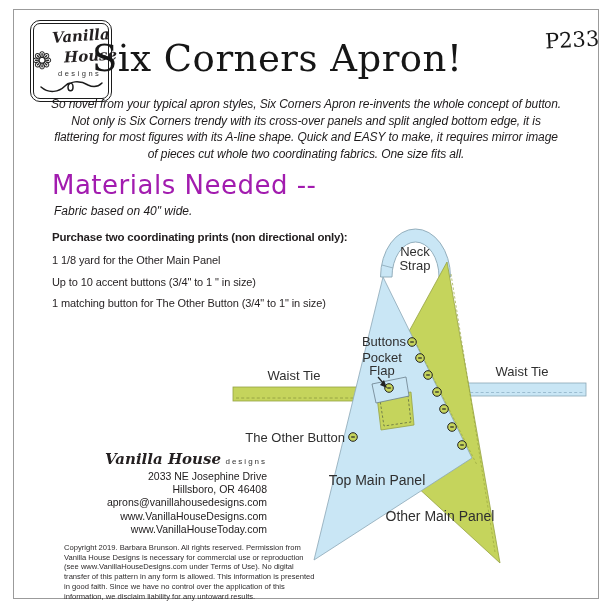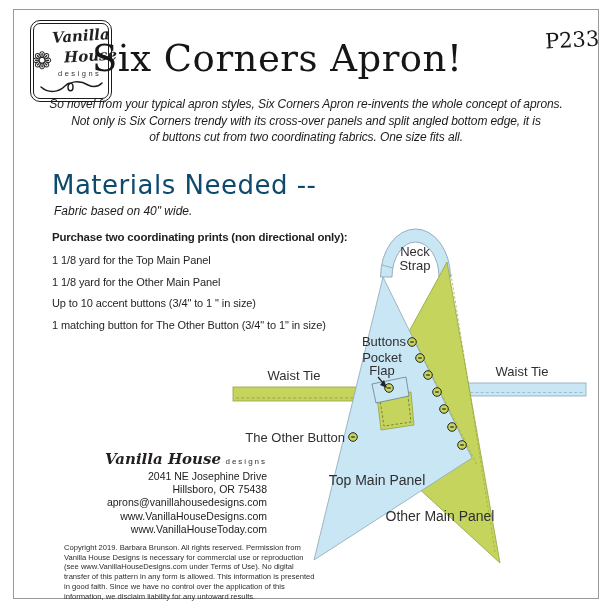--- a/index.html
+++ b/index.html
@@ -37,21 +37,21 @@
     font-size:21px;color:#161616;transform:rotate(-3deg);
   }
   
   .intro{
     position:absolute;left:28px;top:96px;width:556px;text-align:center;
     font-style:italic;font-size:12px;line-height:16.5px;letter-spacing:-.1px;color:#1e1b1c;
   }
   
   .materials-heading{
     position:absolute;left:52px;top:170px;font-family:"DejaVu Sans",sans-serif;
-    font-size:26px;color:#0c4a6e;letter-spacing:.5px;
+    font-size:26px;color:#a21caf;letter-spacing:.5px;
   }
   .fabric-note{position:absolute;left:54px;top:204px;font-style:italic;font-size:12px;color:#1e1b1c;}
   .purchase-heading{position:absolute;left:52px;top:231px;font-size:11.5px;font-weight:bold;letter-spacing:-.2px;}
   .materials-list{position:absolute;left:52px;top:250px;font-size:11px;letter-spacing:-.1px;}
   .materials-list div{height:21.5px;line-height:21.5px;}
   
   .contact{position:absolute;left:105px;top:450px;text-align:right;}
   .contact .brand{font-family:"DejaVu Serif",serif;font-style:italic;font-weight:bold;font-size:15px;}
   .contact .brand-suffix{font-family:"Liberation Sans",sans-serif;font-style:normal;
     font-weight:normal;font-size:8px;letter-spacing:2px;color:#333;}
@@ -80,30 +80,30 @@
     <span class="logo-w3">designs</span>
     <svg class="logo-swirl" width="72" height="20">
       <path d="M6 10 C 14 17, 24 15, 30 9 C 34 5, 38 5, 38 10 C 38 15, 33 15, 33 10 C 33 4, 45 3, 53 8 C 59 11, 63 10, 67 6" fill="none" stroke="#1c1c1c" stroke-width="1.5" stroke-linecap="round"></path>
     </svg>
   </div>
 
   <div class="page-title">Six Corners Apron!</div>
   <div class="pattern-code">P233</div>
 
   <div class="intro">
-    <div>So novel from your typical apron styles, Six Corners Apron re-invents the whole concept of aprons.</div>
+    <div>So novel from your typical apron styles, Six Corners Apron re-invents the whole concept of button.</div>
     <div>Not only is Six Corners trendy with its cross-over panels and split angled bottom edge, it is</div>
-    <div>of buttons cut from two coordinating fabrics. One size fits all.</div>
+    <div>flattering for most figures with its  A-line shape. Quick and EASY to make, it requires mirror image</div>
+    <div>of pieces cut whole two coordinating fabrics. One size fits all.</div>
   </div>
 
   <div class="materials-heading">Materials Needed --</div>
   <div class="fabric-note">Fabric  based on 40" wide.</div>
   <div class="purchase-heading">Purchase two coordinating prints (non directional only):</div>
   <div class="materials-list">
-    <div>1 1/8 yard for the Top Main Panel</div>
     <div>1 1/8 yard for the Other Main Panel</div>
     <div>Up to 10 accent buttons (3/4" to 1 " in size)</div>
     <div>1 matching button for The Other Button (3/4" to 1" in size)</div>
   </div>
 
   <svg class="diagram" viewBox="0 0 612 612">
 
     <path d="M380.5 277 A 35 48 0 0 1 450.5 277 L 439 277 A 23.5 35 0 0 0 392 277 Z" style="fill:var(--panel-blue,#c9e6f5)" stroke="#8ba7b6" stroke-width="0.9"></path>
     <line x1="382" y1="265" x2="393" y2="268" stroke="#8ba7b6" stroke-width="0.8"></line>
 
@@ -181,22 +181,22 @@
     <text x="377" y="485" font-size="14" text-anchor="middle">Top Main Panel</text>
     <text x="440" y="521" font-size="14" text-anchor="middle">Other Main Panel</text>
   </svg>
 
   <div class="contact">
     <div>
       <span class="brand">Vanilla House</span>
       <span class="brand-suffix">designs</span>
     </div>
     <div class="lines">
-      <div>2041 NE Josephine Drive</div>
-      <div>Hillsboro, OR  75438</div>
+      <div>2033 NE Josephine Drive</div>
+      <div>Hillsboro, OR  46408</div>
       <div>aprons@vanillahousedesigns.com</div>
       <div>www.VanillaHouseDesigns.com</div>
       <div>www.VanillaHouseToday.com</div>
     </div>
   </div>
 
   <div class="copyright">Copyright 2019. Barbara Brunson. All rights reserved. Permission from Vanilla House Designs is necessary for commercial use or reproduction (see www.VanillaHouseDesigns.com under Terms of Use). No digital transfer of this pattern in any form is allowed. This information is presented in good faith. Since we have no control over the application of this information, we disclaim liability for any untoward results.</div>
 
 </div>
 

